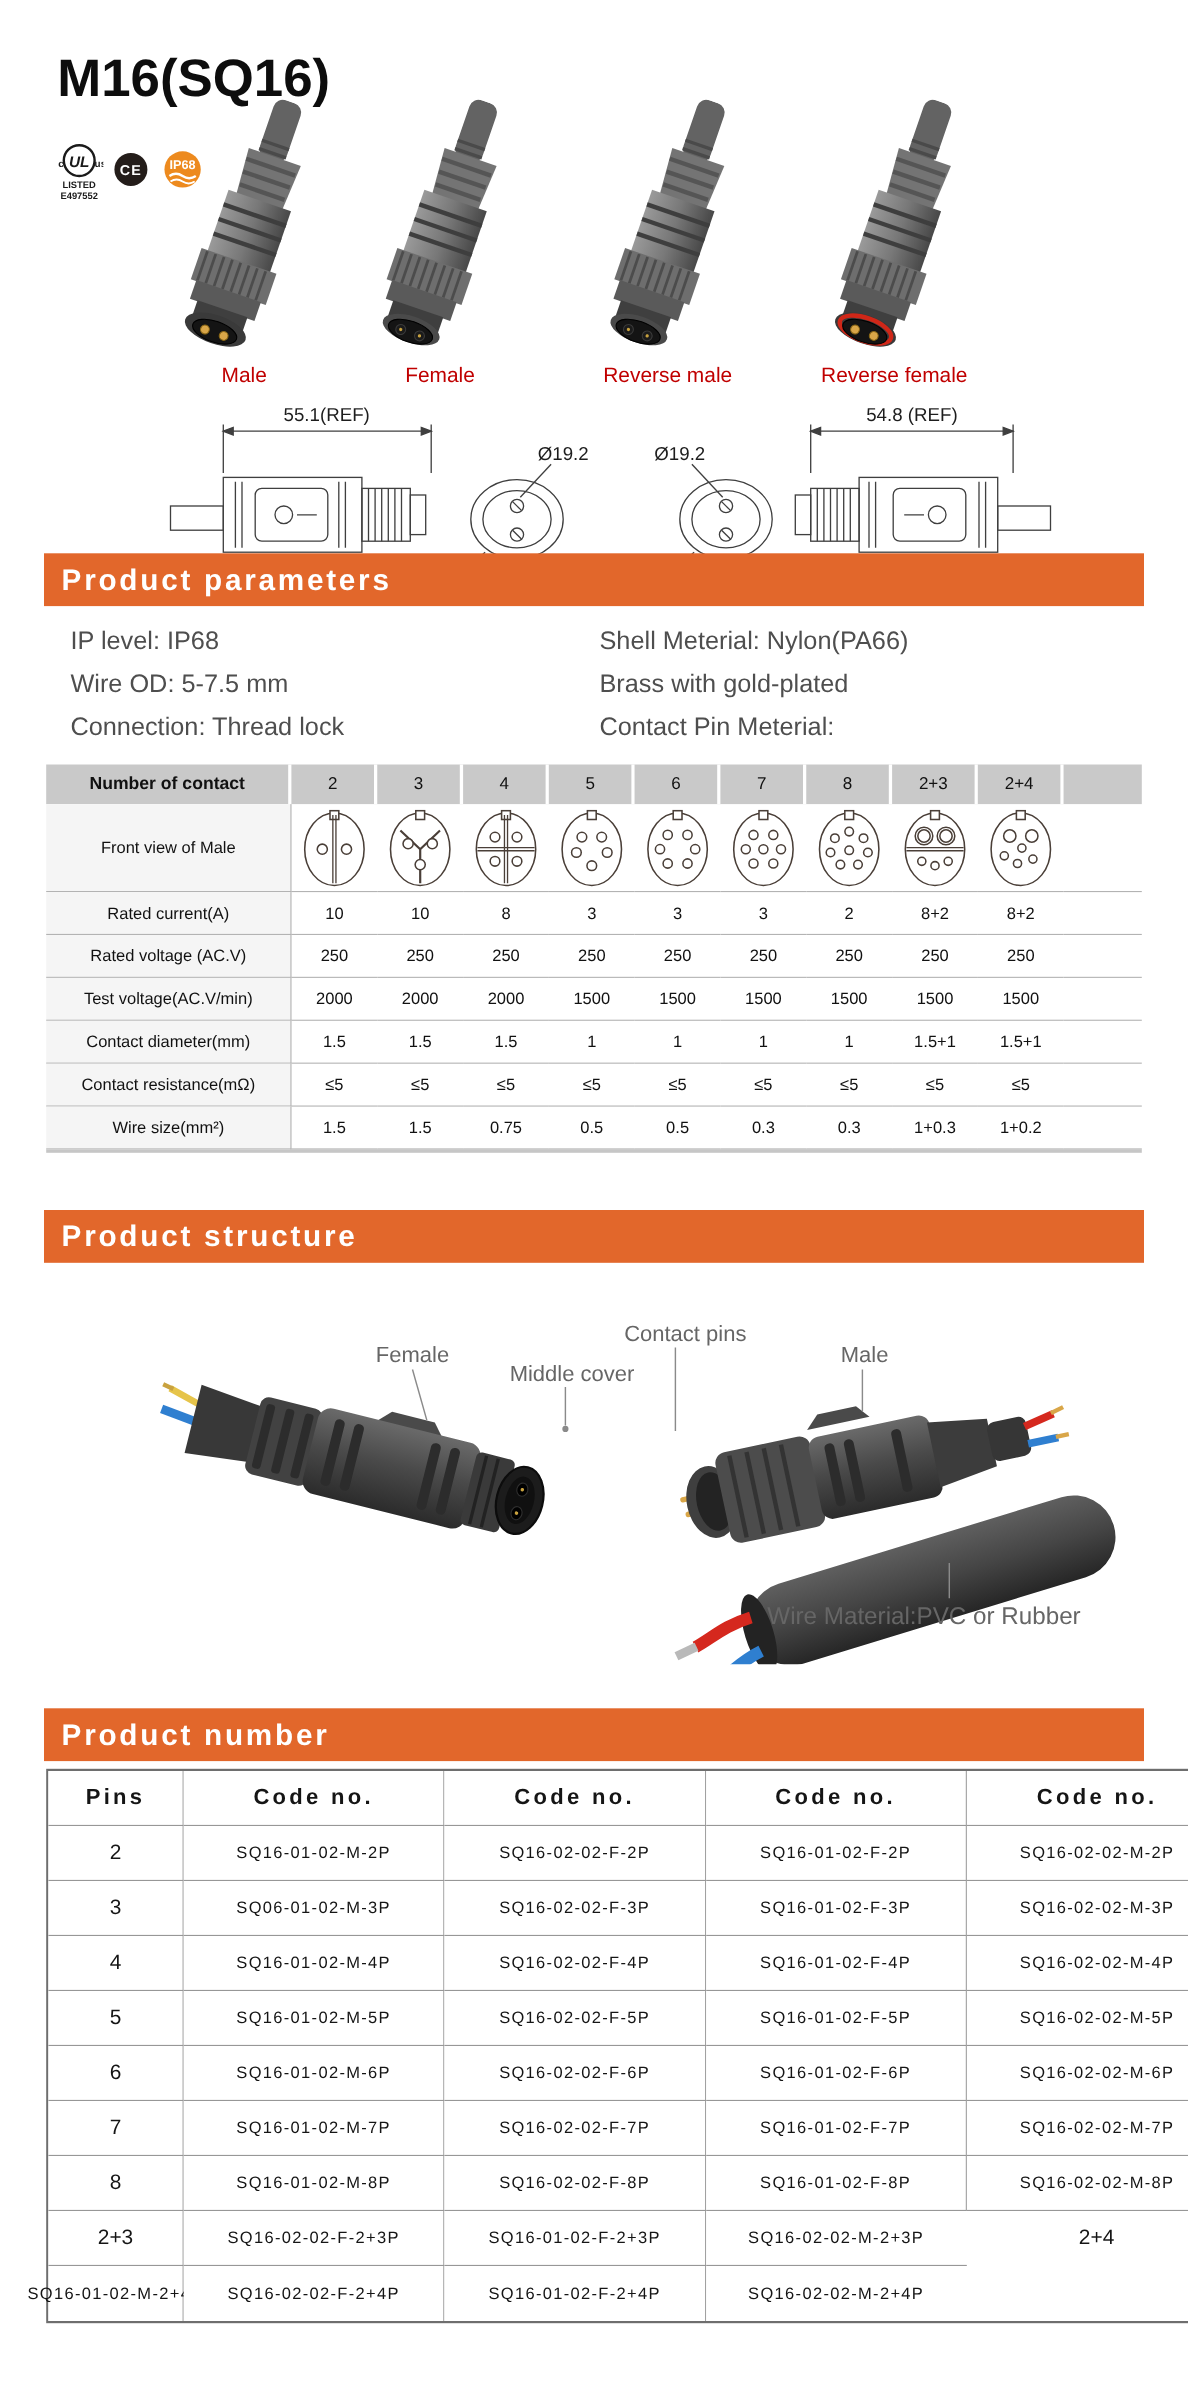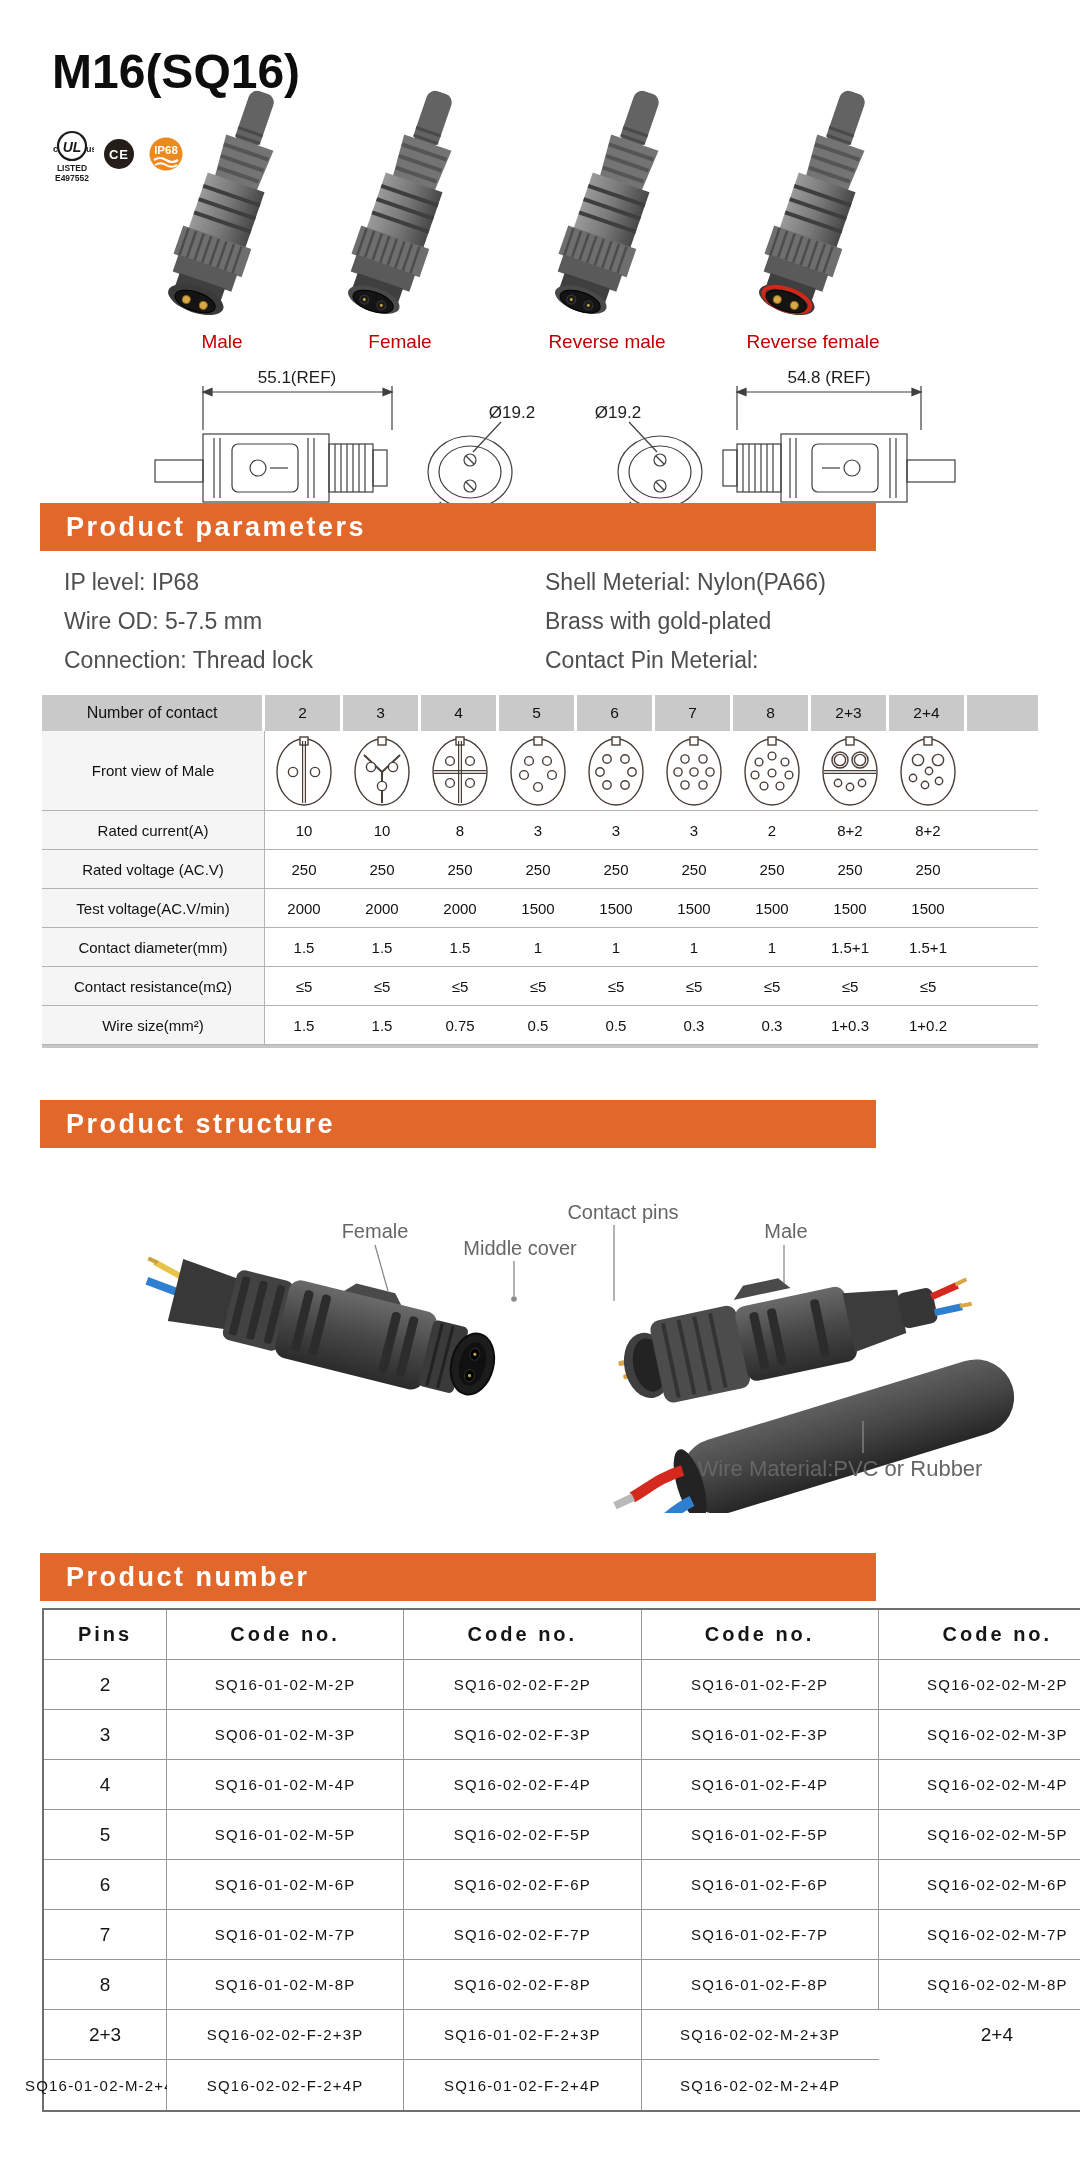--- a/index.html
+++ b/index.html
@@ -10,31 +10,31 @@
   .title{
     position:absolute;left:52px;top:44px;font-size:48px;font-weight:bold;
     color:#0d0d0d;letter-spacing:0px;
   }
   .logos{position:absolute;left:50px;top:128px;width:140px;height:60px;display:flex;align-items:flex-start;gap:6px;}
   .connector-fig{position:absolute;top:86px;width:170px;height:250px;}
   .connector-fig svg{transform:rotate(19deg);transform-origin:50% 55%;}
   .conn-label{position:absolute;top:331px;width:220px;text-align:center;color:#c00000;font-size:19px;}
   .dims-svg{position:absolute;left:140px;top:364px;}
   .section-bar{
-    position:absolute;left:40px;width:836px;height:48px;box-sizing:border-box;
+    position:absolute;left:40px;width:1000px;height:48px;box-sizing:border-box;
     color:#fff;font-size:27px;font-weight:bold;letter-spacing:2.5px;
-    line-height:48px;padding-left:26px;
+    line-height:48px;padding-left:16px;
   }
   .spec-col{position:absolute;top:563px;font-size:23px;color:#4e4e4e;line-height:39px;}
   
   .pt{position:absolute;left:42px;top:695px;width:996px;display:grid;
       grid-template-columns:223px repeat(9,78px) 1fr;border-bottom:3px solid #c6c6c6;}
   .pt-h{background:#c9c9c9;height:36px;display:flex;align-items:center;justify-content:center;
         font-size:15.5px;border-right:3px solid #fff;box-sizing:border-box;color:#111;}
-  .pt-h.pt-hl{font-weight:normal;font-size:16px;}
+  .pt-h.pt-hl{font-weight:bold;font-size:16px;}
   .pt-h.pt-he{border-right:none;}
   .pt-c{display:flex;align-items:center;justify-content:center;
         border-bottom:1px solid #b3b3b3;font-size:15px;color:#111;box-sizing:border-box;}
   .pt-lab{background:#f5f5f5;border-right:1px solid #b3b3b3;}
   .pt-fv{height:80px;}
   .pt-d{height:39px;}
   
   .structure-svg{position:absolute;left:40px;top:1183px;}
   
   .cn{position:absolute;left:42px;top:1608px;width:1076px;display:grid;

